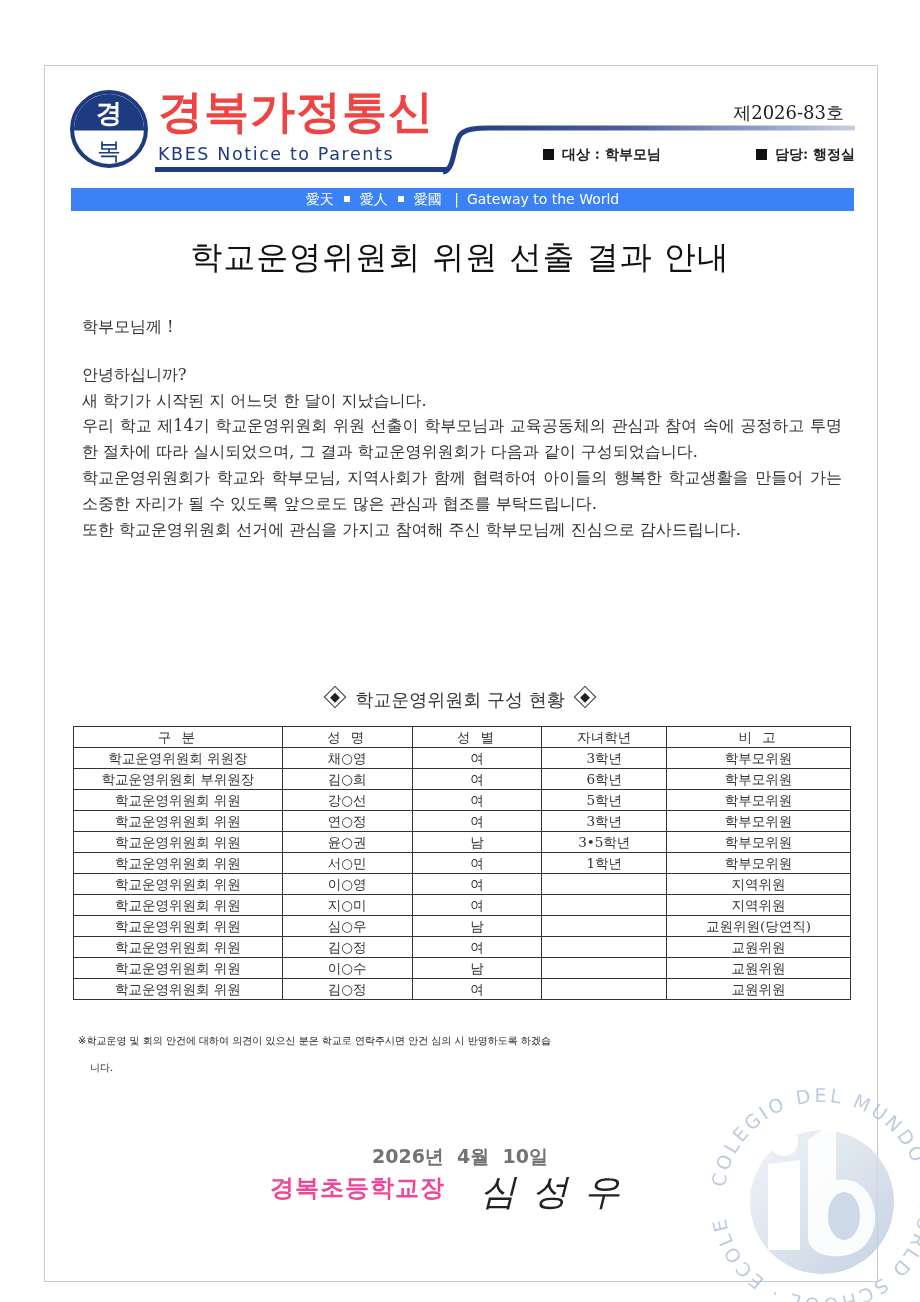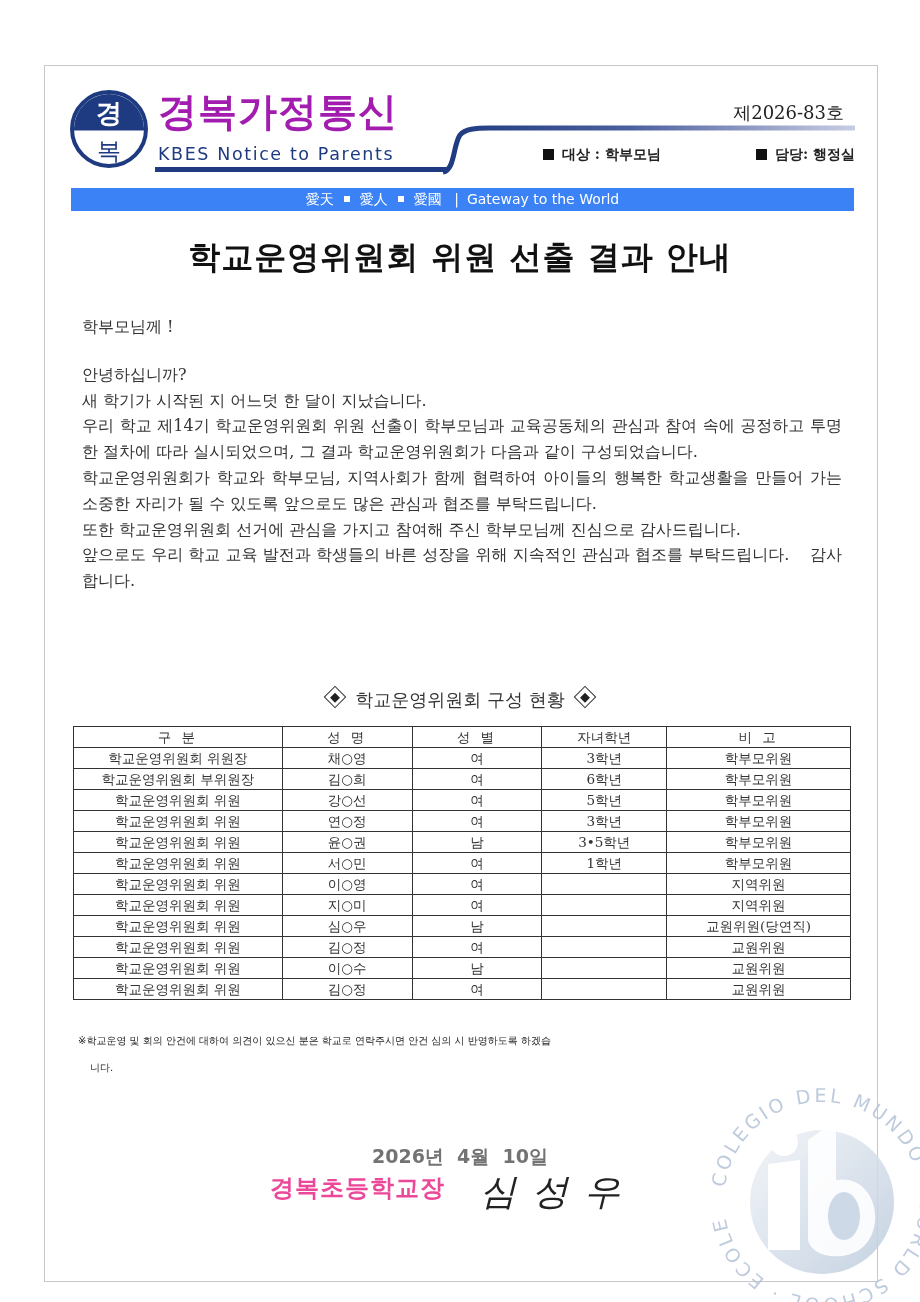--- a/index.html
+++ b/index.html
@@ -1,34 +1,34 @@
 <!DOCTYPE html>
 <html><head>
 <meta charset="utf-8">
 <style>
   html, body { margin:0; padding:0; background:#ffffff; }
   body { width:920px; height:1302px; position:relative; overflow:hidden; font-family:"DejaVu Serif", serif; color:#222; }
   .page { position:absolute; left:44px; top:65px; width:832px; height:1215px; border:1px solid #c8c8c8; background:#fff; }
 
   
   .logo-emblem { position:absolute; left:69px; top:89px; width:80px; height:80px; }
-  .masthead-ko { position:absolute; left:158px; top:86px; font-family:"DejaVu Sans", sans-serif; font-weight:bold; font-size:39px; color:#a21caf; letter-spacing:1px; line-height:52px; }
+  .masthead-ko { position:absolute; left:158px; top:86px; font-family:"DejaVu Sans", sans-serif; font-weight:bold; font-size:45px; color:#ef4444; letter-spacing:1px; line-height:52px; }
   .masthead-en { position:absolute; left:158px; top:144px; font-family:"DejaVu Sans", sans-serif; font-weight:normal; font-size:17.5px; color:#1e3a80; letter-spacing:1.6px; line-height:20px; }
   .masthead-line { position:absolute; left:155px; top:125px; width:700px; height:50px; }
   .issue-no { position:absolute; right:76px; top:101px; font-family:"DejaVu Serif", serif; font-size:18px; color:#222; }
   .meta-row { position:absolute; top:146px; font-family:"DejaVu Serif", serif; font-size:14px; font-weight:bold; color:#222; }
   .meta-target { left:543px;text-align:center; }
   .meta-dept { left:730px;margin-left:26px; }
   .sq { display:inline-block; width:11px; height:11px; background:#111; margin-right:8px; vertical-align:-1px; }
 
   .motto-bar { position:absolute; left:71px; top:188px; width:783px; height:23px; background:#3b82f6; }
   .motto-text { position:absolute; left:0; right:0; top:0; text-align:center; font-family:"DejaVu Sans", sans-serif; font-size:14px; line-height:23px; color:#fff; }
   .motto-sq { display:inline-block; width:6px; height:6px; background:#fff; margin:0 10px; vertical-align:2px; }
 
-  .title { position:absolute; left:0; width:920px; top:236px; text-align:center; font-family:"DejaVu Sans", sans-serif; font-weight:bold; font-size:32px; color:#111; letter-spacing:1px; }
+  .title { position:absolute; left:0; width:920px; top:236px; text-align:center; font-family:"DejaVu Sans", sans-serif; font-weight:normal; font-size:32px; color:#111; letter-spacing:1px; }
 
   .body-text { position:absolute; left:82px; top:314px; width:760px; font-family:"DejaVu Serif", serif; font-size:16px; line-height:25.8px; color:#333; }
   .body-text p { margin:0; text-align:justify; }
   .salutation { margin-bottom:22px !important; }
 
   .table-title { position:absolute; left:0; width:920px; top:688px; text-align:center; font-family:"DejaVu Serif", serif; font-size:18px; color:#333; }
   .diamond { display:inline-block; width:14px; height:14px; border:1.5px solid #333; transform:rotate(45deg); position:relative; margin:0 12px; vertical-align:1px; }
   .diamond::after { content:""; position:absolute; left:3.5px; top:3.5px; width:7px; height:7px; background:#222; }
 
   table.members { position:absolute; left:73px; top:726px; width:778px; border-collapse:collapse; font-family:"DejaVu Serif", serif; font-size:13.5px; color:#333; }
@@ -86,21 +86,20 @@
 
 <div class="title">학교운영위원회 위원 선출 결과 안내</div>
 
 <div class="body-text">
   <p class="salutation">학부모님께 !</p>
   <p>안녕하십니까?</p>
   <p>새 학기가 시작된 지 어느덧 한 달이 지났습니다.</p>
   <p>우리 학교 제14기 학교운영위원회 위원 선출이 학부모님과 교육공동체의 관심과 참여 속에 공정하고 투명한 절차에 따라 실시되었으며, 그 결과 학교운영위원회가 다음과 같이 구성되었습니다.</p>
   <p>학교운영위원회가 학교와 학부모님, 지역사회가 함께 협력하여 아이들의 행복한 학교생활을 만들어 가는 소중한 자리가 될 수 있도록 앞으로도 많은 관심과 협조를 부탁드립니다.</p>
   <p>또한 학교운영위원회 선거에 관심을 가지고 참여해 주신 학부모님께 진심으로 감사드립니다.</p>
-  <p style="white-space:pre-wrap;">앞으로도 우리 학교 교육 발전과 학생들의 바른 성장을 위해 지속적인 관심과 협조를 부탁드립니다.    감사합니다.</p>
 </div>
 
 <div class="table-title">
   <span class="diamond"></span><span>학교운영위원회 구성 현황</span><span class="diamond"></span>
 </div>
 
 <table class="members">
   <colgroup>
       <col class="c1">
       <col class="c2">

